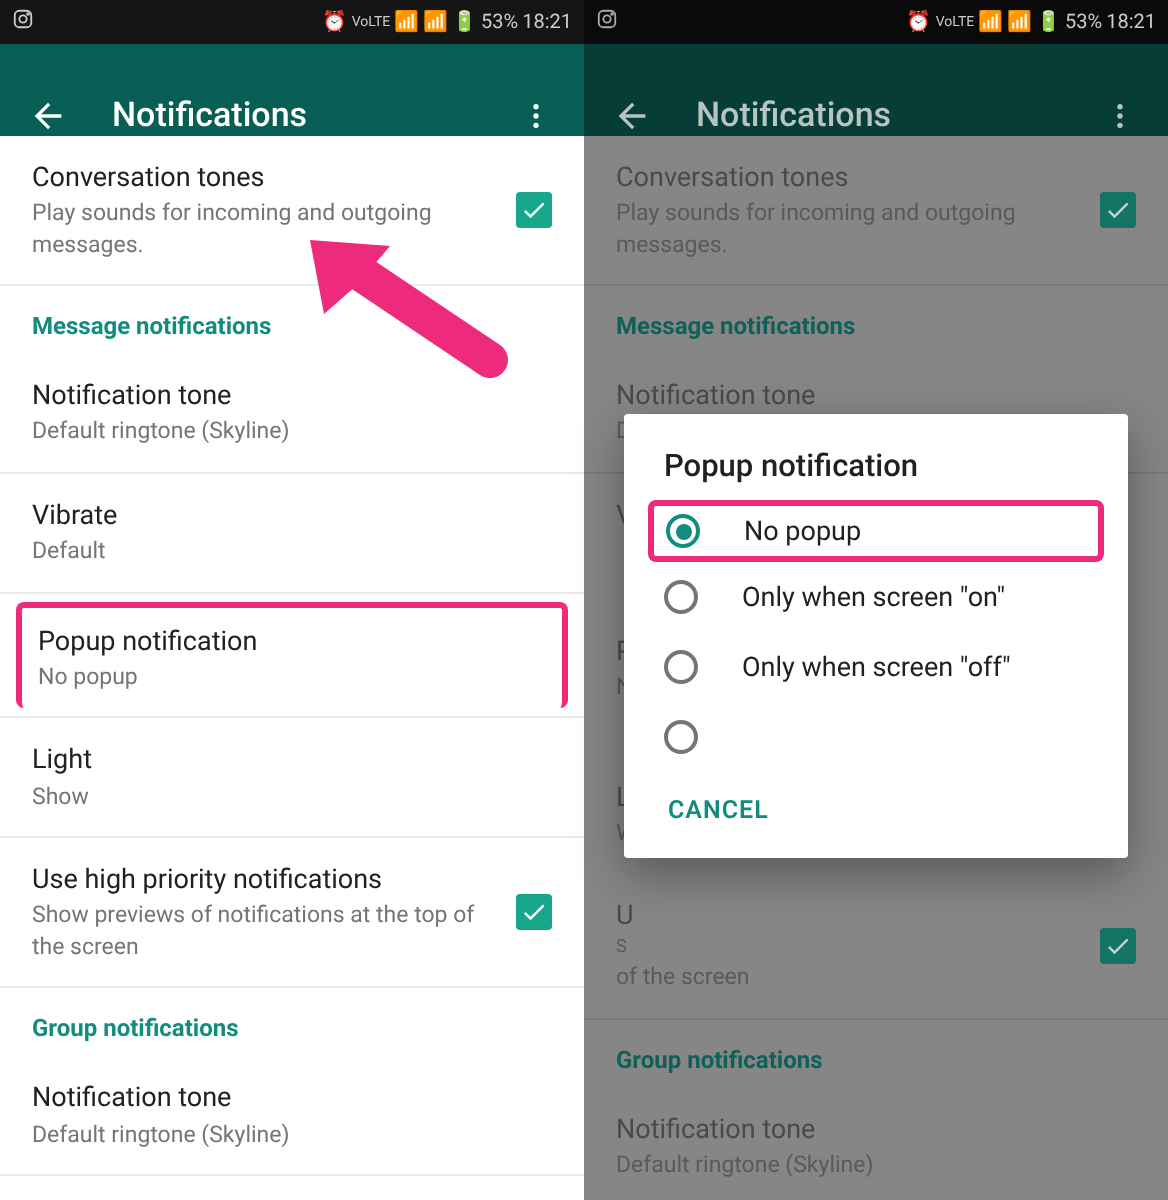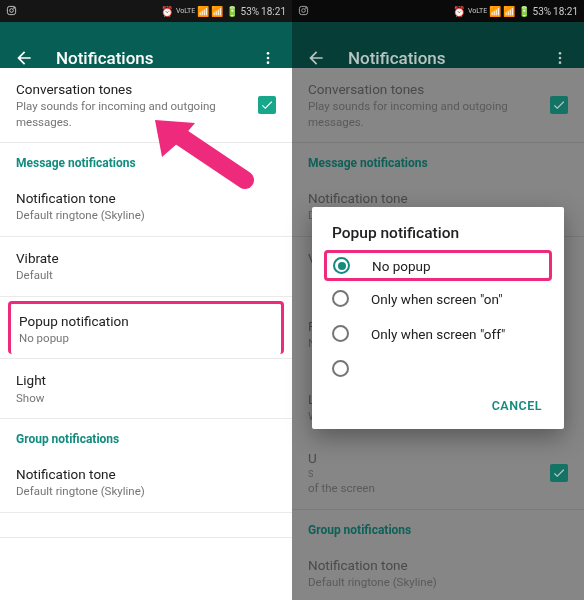--- a/index.html
+++ b/index.html
@@ -34,21 +34,21 @@
     .arrow { position: absolute; z-index: 10; pointer-events: none; }
     
     
     .dialog { position: absolute; top: 207px; left: 20px; right: 20px; background: #fff; border-radius: 2px; box-shadow: 0 8px 24px rgba(0,0,0,0.35); z-index: 20; padding: 17px 0 6px; }
     .dialog-title { font-size: 15.5px; font-weight: 500; color: #212121; padding: 0 20px 8px; }
     .radio-item { display: flex; align-items: center; padding: 9px 20px; cursor: pointer; }
     .radio { width: 17px; height: 17px; border: 2px solid #757575; border-radius: 50%; margin-right: 22px; position: relative; flex-shrink: 0; }
     .radio.selected { border-color: #128C7E; }
     .radio.selected::after { content: ''; position: absolute; top: 2.5px; left: 2.5px; width: 8px; height: 8px; border-radius: 50%; background: #128C7E; }
     .radio-label { font-size: 13.5px; color: #212121; }
-    .dialog-actions { display: flex; justify-content: flex-end; padding: 6px 14px 4px; }
+    .dialog-actions { display: flex; padding: 6px 14px 4px; }
     .dialog-cancel { color: #128C7E; font-size: 12.5px; font-weight: 600; letter-spacing: 0.5px; padding: 6px 8px; cursor: pointer; }
     
     .radio-highlight { border: 3px solid #ed2a7b; border-radius: 4px; margin: 0 12px; padding: 4px 6px !important; }
     
     .screen-right .app-bar { background: #063e37; }
     .screen-right .status-bar { background: #0a0a0a; }
     .screen-right .dimmed { background: #868686; }
     .screen-right .dimmed .item-title { color: #4a4a4a; }
     .screen-right .dimmed .item-sub { color: #5a5a5a; }
     .screen-right .dimmed .section-header { color: #0e6158; }
@@ -133,20 +133,31 @@
     </div>
     <div style="border-bottom:1px solid #eaeaea;"></div>
 
     <div class="item">
       <div class="item-text">
         <div class="item-title">Light</div>
         <div class="item-sub">Show</div>
       </div>
     </div>
 
+    <div class="item">
+      <div class="item-text">
+        <div class="item-title">Use high priority notifications</div>
+        <div class="item-sub">Show previews of notifications at the top of the screen</div>
+      </div>
+      <div class="checkbox checked">
+        <svg width="14" height="14" viewBox="0 0 24 24" fill="#fff">
+            <path d="M9 16.17L4.83 12l-1.42 1.41L9 19 21 7l-1.41-1.41z"></path>
+          </svg>
+      </div>
+    </div>
 
     <div class="section-header">Group notifications</div>
 
     <div class="item">
       <div class="item-text">
         <div class="item-title">Notification tone</div>
         <div class="item-sub">Default ringtone (Skyline)</div>
       </div>
     </div>
 

